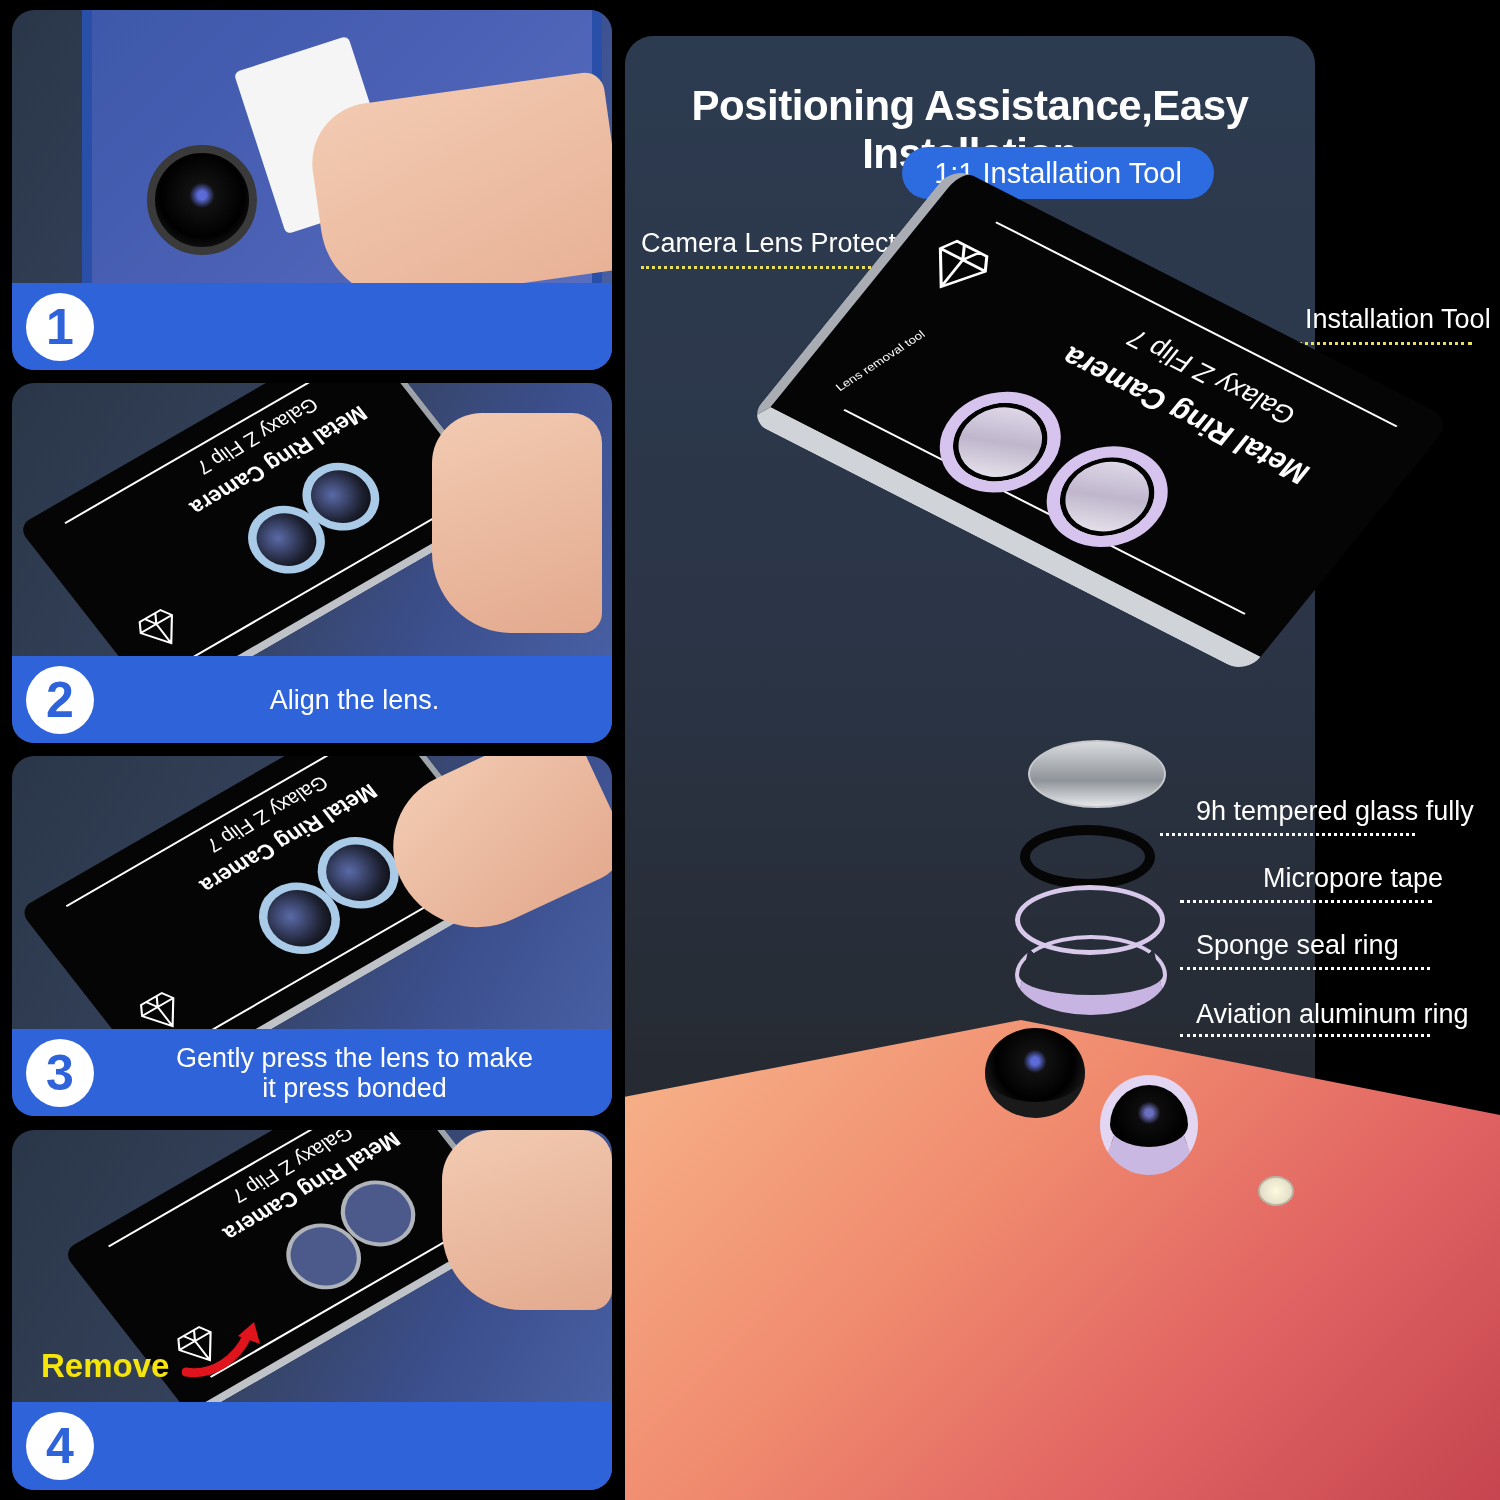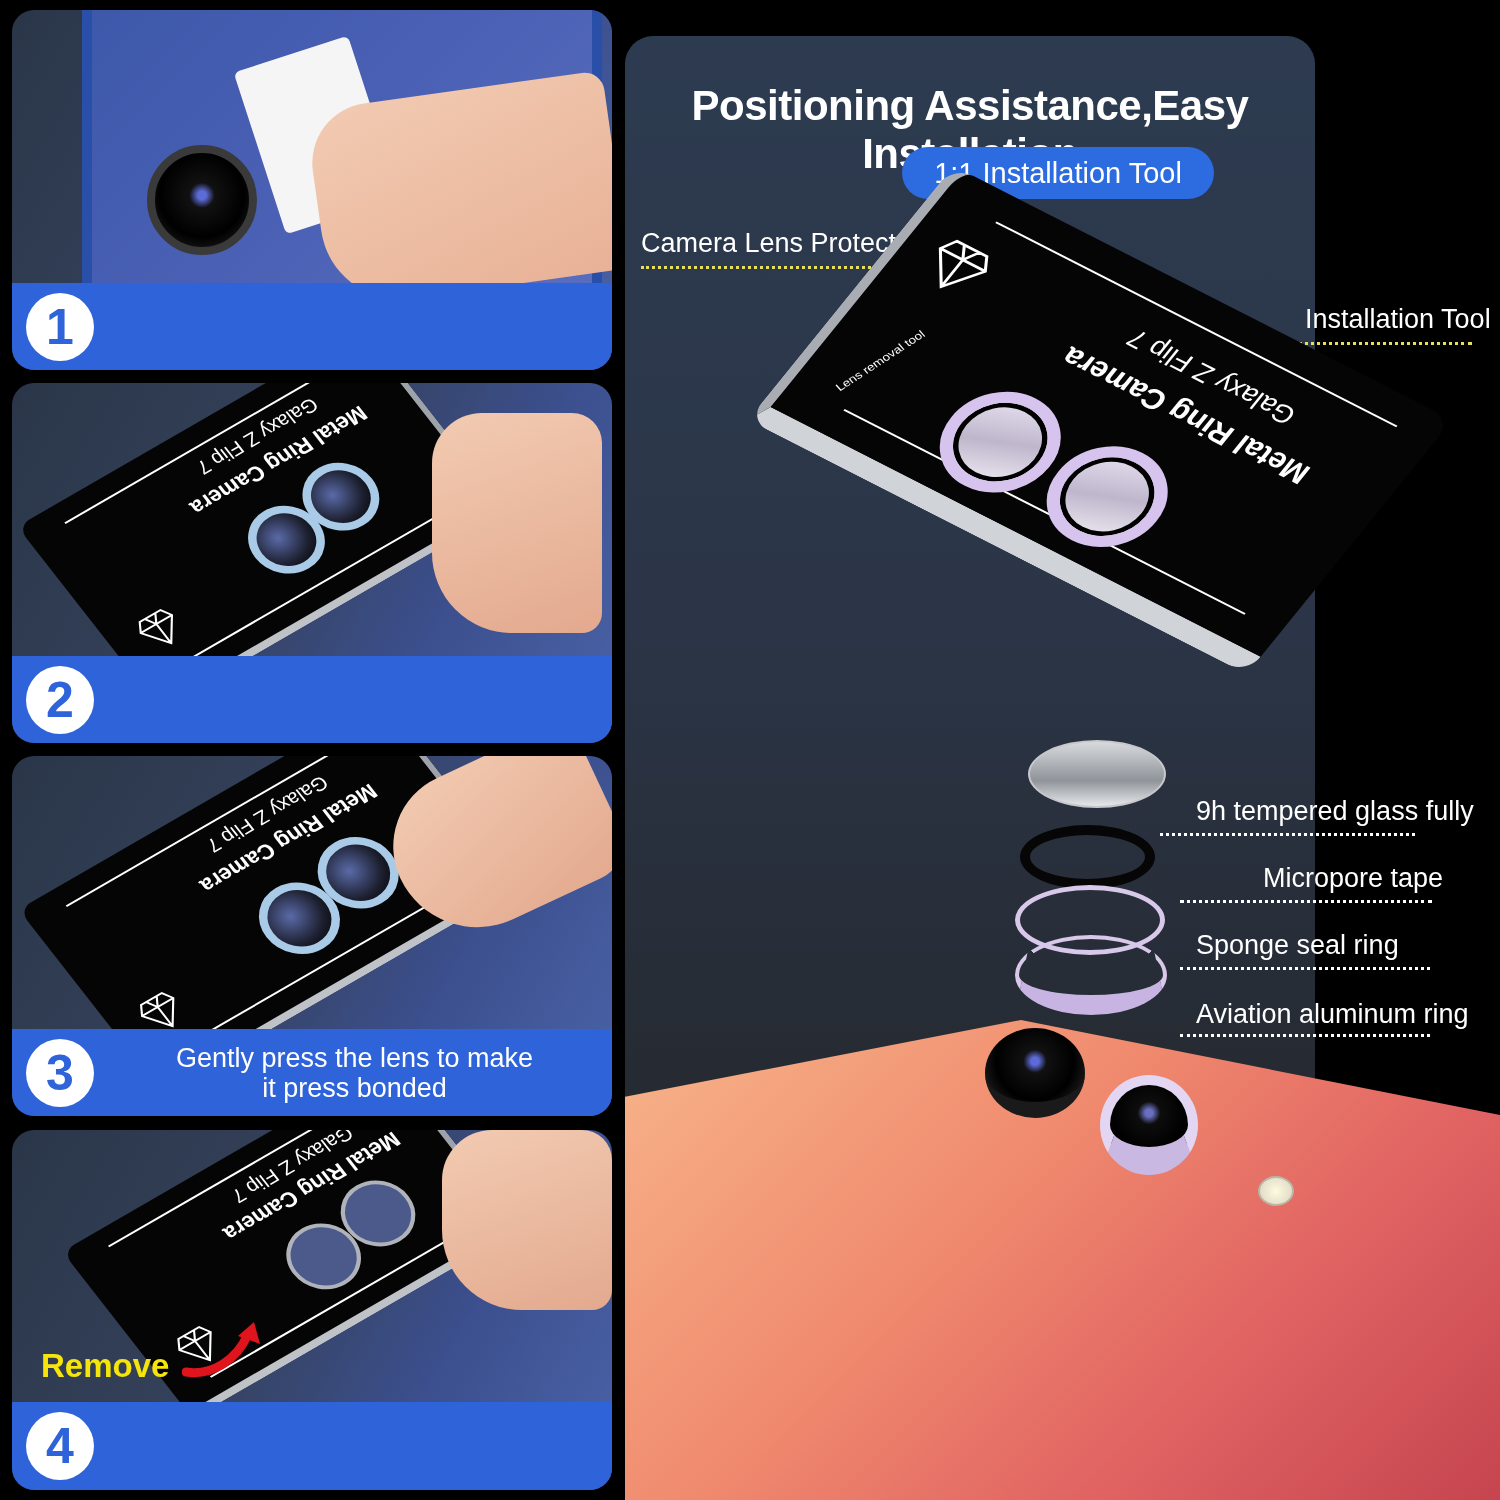--- a/index.html
+++ b/index.html
@@ -123,20 +123,23 @@
       <div class="ring" style="left:170px;top:110px;width:72px;height:72px;"></div>
       <div class="ring" style="left:240px;top:100px;width:72px;height:72px;"></div>
       <svg class="diamond" style="left:30px;top:140px;" width="40" height="40" viewBox="0 0 40 40">
           <path d="M8 4 L32 4 L38 14 L20 38 L2 14 Z M2 14 L38 14 M14 4 L20 14 L26 4 M20 14 L20 38" fill="none" stroke="#fff" stroke-width="2"></path>
         </svg>
     </div>
     <div style="position:absolute;left:420px;top:30px;width:170px;height:220px;background:linear-gradient(160deg,#f2cbb2,#e3a98e);border-radius:50px 30px 20px 80px;"></div>
   </div>
   <div class="caption" style="height:87px;">
     <div class="num">2</div>
+    <div class="cap-text">
+      <div>Align the lens.</div>
+    </div>
   </div>
 </div>
 
 <div class="step" style="top:756px;height:360px;">
   <div class="scene" style="height:275px;">
     <div class="tool-card" style="left:50px;top:25px;width:420px;height:230px;transform:rotate(-30deg) skewX(8deg);">
       <div class="line" style="left:40px;right:40px;top:20px;"></div>
       <div class="line" style="left:40px;right:40px;bottom:20px;"></div>
       <div class="t1" style="left:160px;top:60px;">Metal Ring Camera</div>
       <div class="t2" style="left:190px;top:30px;">Galaxy Z Flip 7</div>

